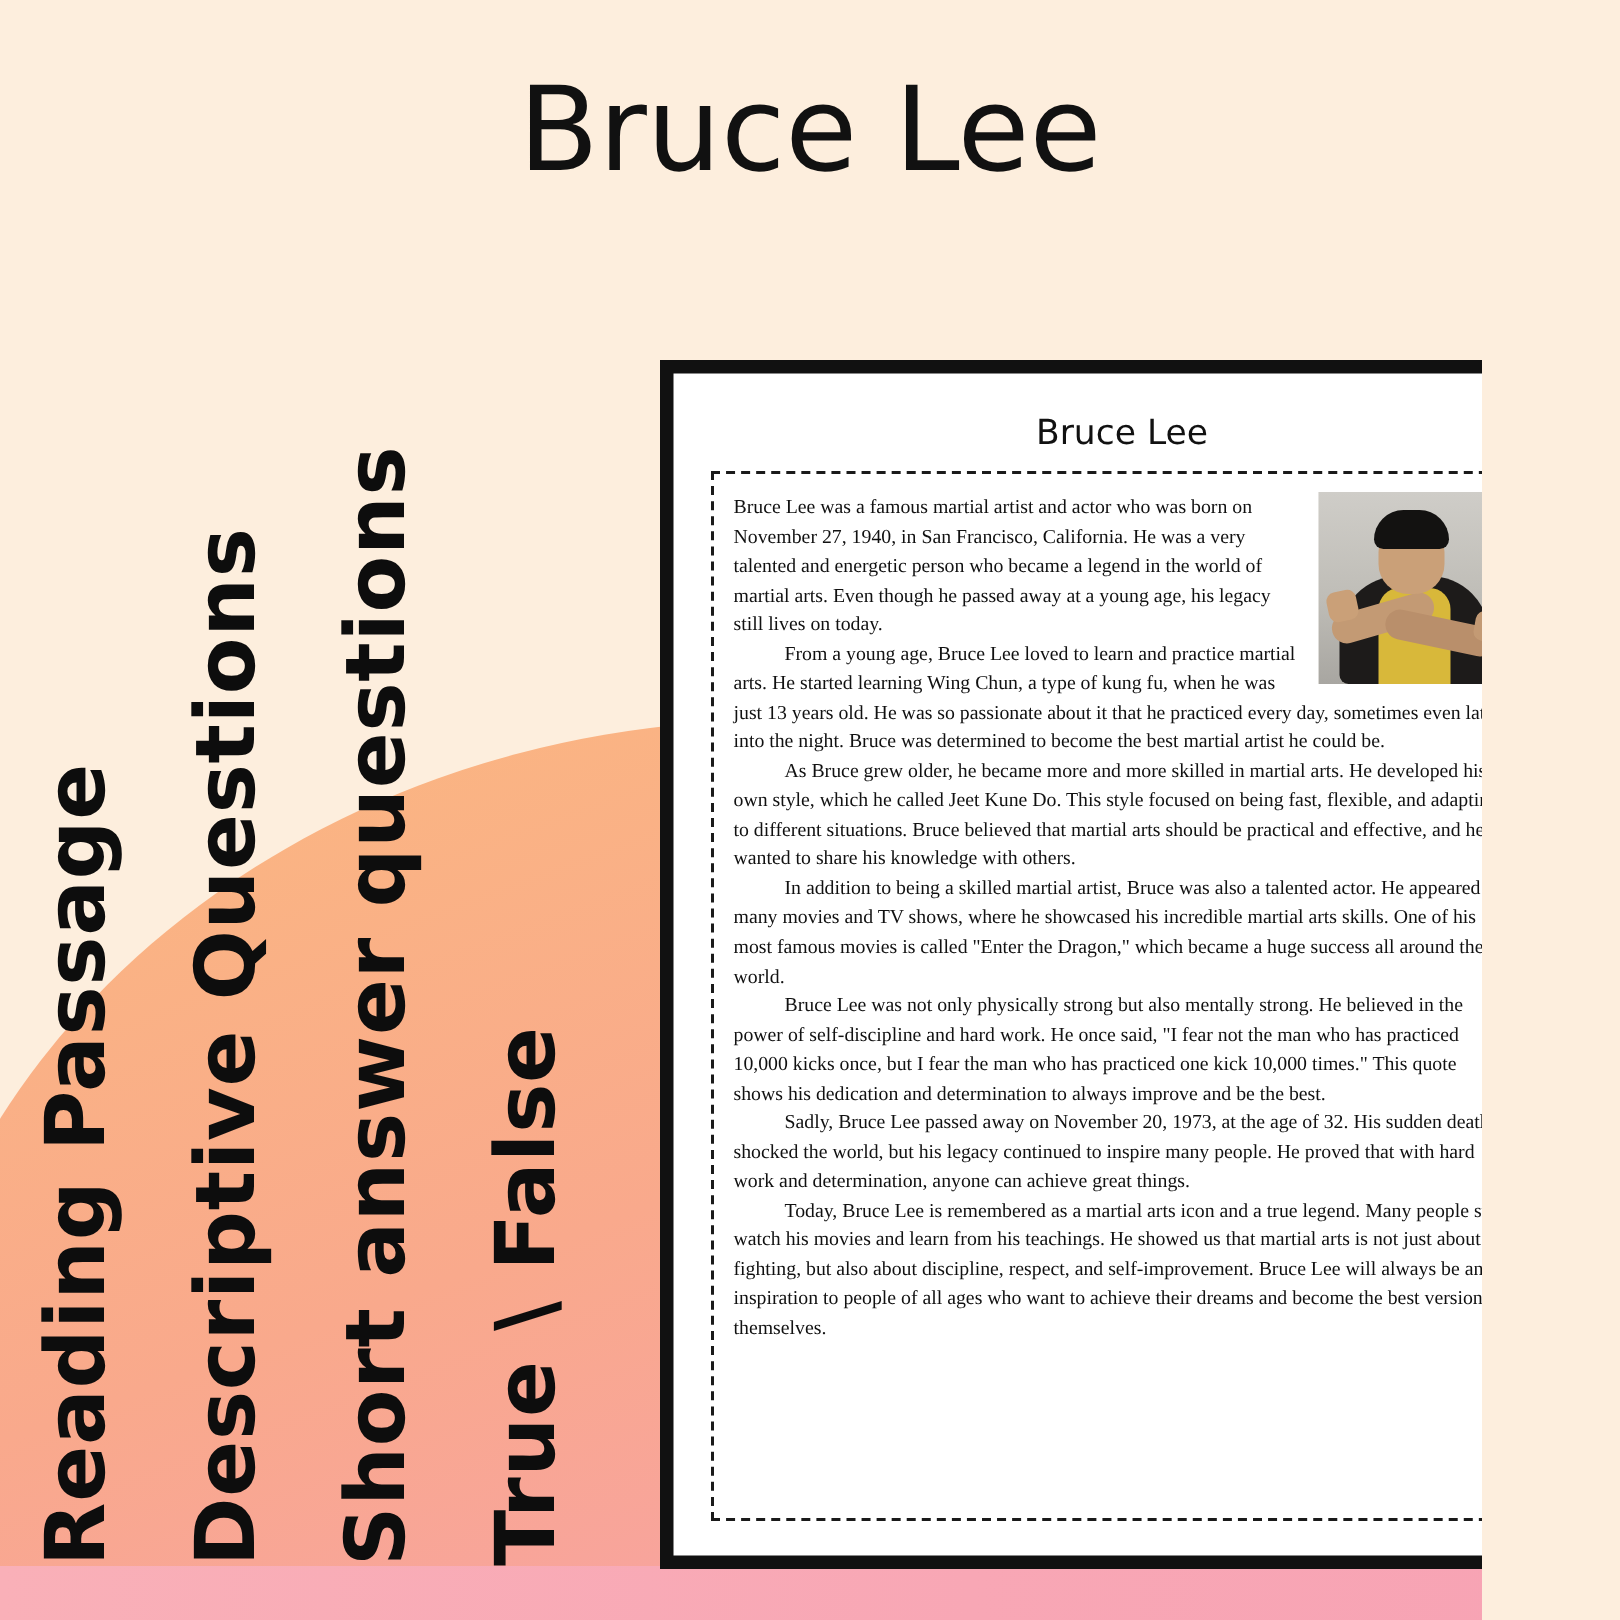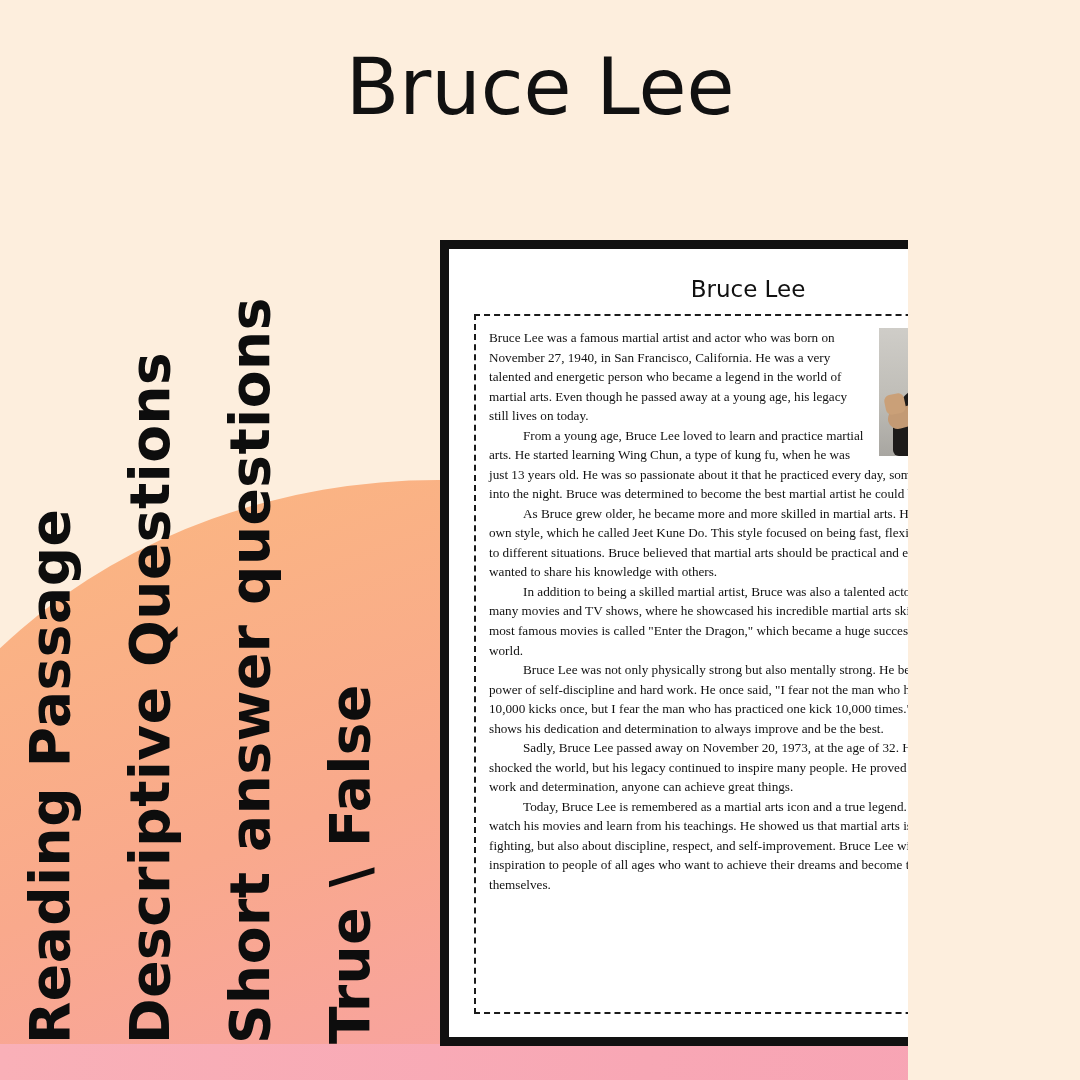--- a/index.html
+++ b/index.html
@@ -8,21 +8,21 @@
   }
   body {
     width: 1080px;
     height: 1080px;
     font-family: "DejaVu Sans", sans-serif;
     background: #fdeedd;
     overflow: hidden;
   }
   #root {
     position: relative;
-    width: 908px;
+    width: 988px;
     height: 1080px;
     background: #fdeedd;
     overflow: hidden;
   }
   
   .blob {
     position: absolute;
     right: -120px;
     bottom: -420px;
     width: 1180px;

